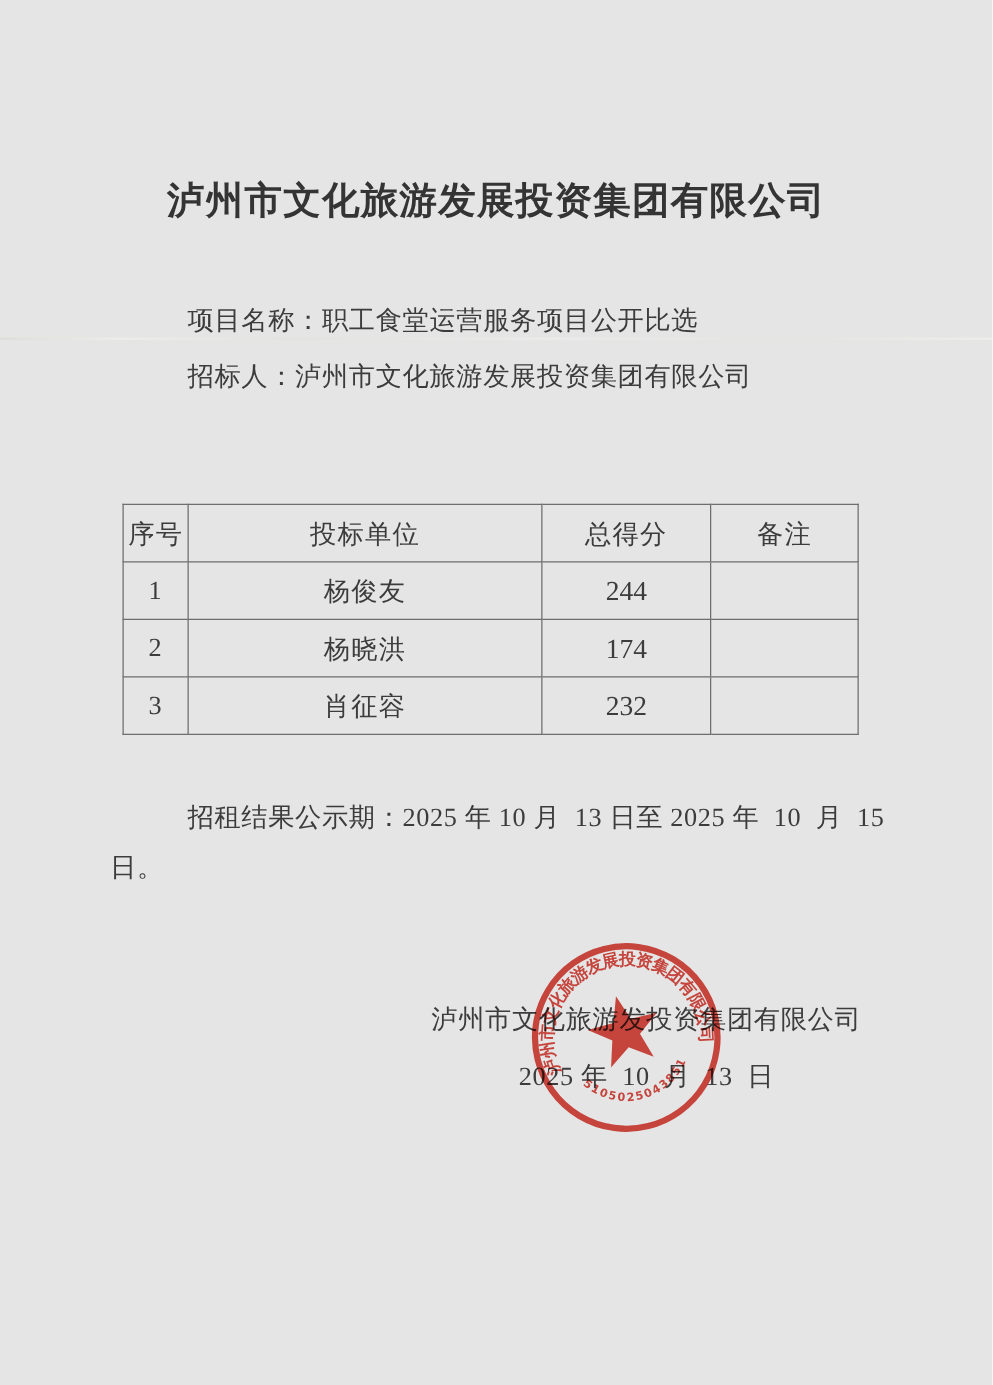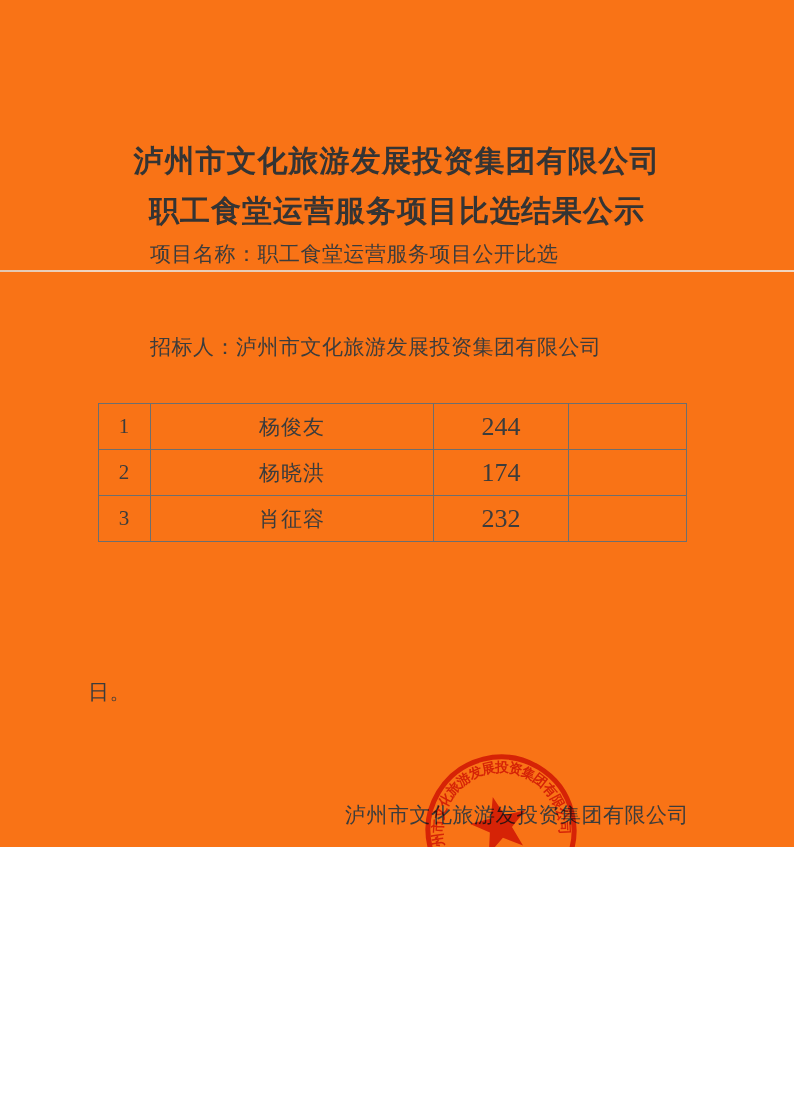--- a/index.html
+++ b/index.html
@@ -1,25 +1,25 @@
 <!DOCTYPE html>
 <html><head>
 <meta charset="utf-8">
 <style>
   html,body{margin:0;padding:0;background:#ffffff;}
   .page{
     position:relative;
-    width:794px;height:847px;
-    background:#f97316;
+    width:794px;height:1108px;
+    background:#e5e5e5;
     overflow:hidden;
     font-family:"Liberation Serif","DejaVu Serif",serif;
     color:#3c3c3c;
   }
   .abs{position:absolute;}
-  .pre{white-space:pre;font-family:Liberation Mono, monospace;}
+  .pre{white-space:pre;}
   .doc-title{
     left:0;top:136px;width:794px;
     text-align:center;
     font-size:30px;font-weight:700;color:#343434;
     line-height:50px;letter-spacing:1px;
   }
   .body-line{font-size:21px;line-height:26px;color:#3c3c3c;letter-spacing:0.5px;}
   .scan-line{
     left:0;top:270px;width:794px;height:2px;
     background:linear-gradient(90deg,#dcdcd8 0%,#eeeeeb 12%,#e2e2df 30%,#ececea 55%,#e4e4e1 80%,#efefec 100%);
@@ -30,54 +30,59 @@
     width:588px;border-collapse:collapse;
     table-layout:fixed;
   }
   table.result td,table.result th{
     border:1px solid #6e6e6e;
     height:45px;
     text-align:center;vertical-align:middle;
     font-size:21px;font-weight:400;color:#3c3c3c;
     letter-spacing:1px;padding:0;
   }
-  table.result .score{font-size:26px;letter-spacing:0;}
+  table.result .score{font-size:22px;letter-spacing:0;}
   .col-no{width:52px;}
   .col-bidder{width:283px;}
   .col-score{width:135px;}
   .col-note{width:118px;}
   .sig-line{font-size:21px;letter-spacing:0.5px;color:#3c3c3c;}
   .seal{
     left:421px;top:750px;width:160px;height:160px;
     mix-blend-mode:multiply;opacity:.9;
   }
 </style>
 </head>
 <body>
 
 <div class="page">
 
   <div class="abs scan-line"></div>
 
   <div class="abs doc-title">
     <div>泸州市文化旅游发展投资集团有限公司</div>
-    <div>职工食堂运营服务项目比选结果公示</div>
   </div>
 
   <div class="abs body-line pre" style="left:150px;top:243px;">项目名称：职工食堂运营服务项目公开比选</div>
-  <div class="abs body-line pre" style="left:150px;top:288px;margin-top:48px;">招标人：泸州市文化旅游发展投资集团有限公司</div>
+  <div class="abs body-line pre" style="left:150px;top:288px;">招标人：泸州市文化旅游发展投资集团有限公司</div>
 
   <table class="result">
     <colgroup>
       <col class="col-no">
         <col class="col-bidder">
         <col class="col-score">
         <col class="col-note">
     </colgroup>
     <tbody>
+        <tr>
+      <td>序号</td>
+      <td>投标单位</td>
+      <td>总得分</td>
+      <td>备注</td>
+    </tr>
     <tr>
       <td>1</td>
       <td>杨俊友</td>
       <td class="score">244</td>
       <td></td>
     </tr>
     <tr>
       <td>2</td>
       <td>杨晓洪</td>
       <td class="score">174</td>
@@ -85,20 +90,21 @@
     </tr>
     <tr>
       <td>3</td>
       <td>肖征容</td>
       <td class="score">232</td>
       <td></td>
     </tr>
   </tbody>
     </table>
 
+  <div class="abs body-line pre" style="left:150px;top:641px;">招租结果公示期：2025 年 10 月  13 日至 2025 年  10  月  15</div>
   <div class="abs body-line pre" style="left:88px;top:681px;">日。</div>
 
   <div class="abs sig-line" style="left:345px;top:801px;">泸州市文化旅游发投资集团有限公司</div>
   <div class="abs sig-line pre" style="left:415px;top:847px;">2025 年  10  月  13  日</div>
 
   <svg class="abs seal" viewBox="0 0 160 160">
     <g transform="rotate(-14 80 80)" fill="none">
       <circle cx="80" cy="80" r="73" stroke="#d8382e" stroke-width="5"></circle>
       <polygon points="80,46 87.1,66.3 108.5,66.7 91.4,79.7 97.6,100.3 80,88 62.4,100.3 68.6,79.7 51.5,66.7 72.9,66.3" fill="#d8382e"></polygon>
       <path id="seal-top-arc" d="M 23 96 A 59 59 0 1 1 137 96" fill="none"></path>

